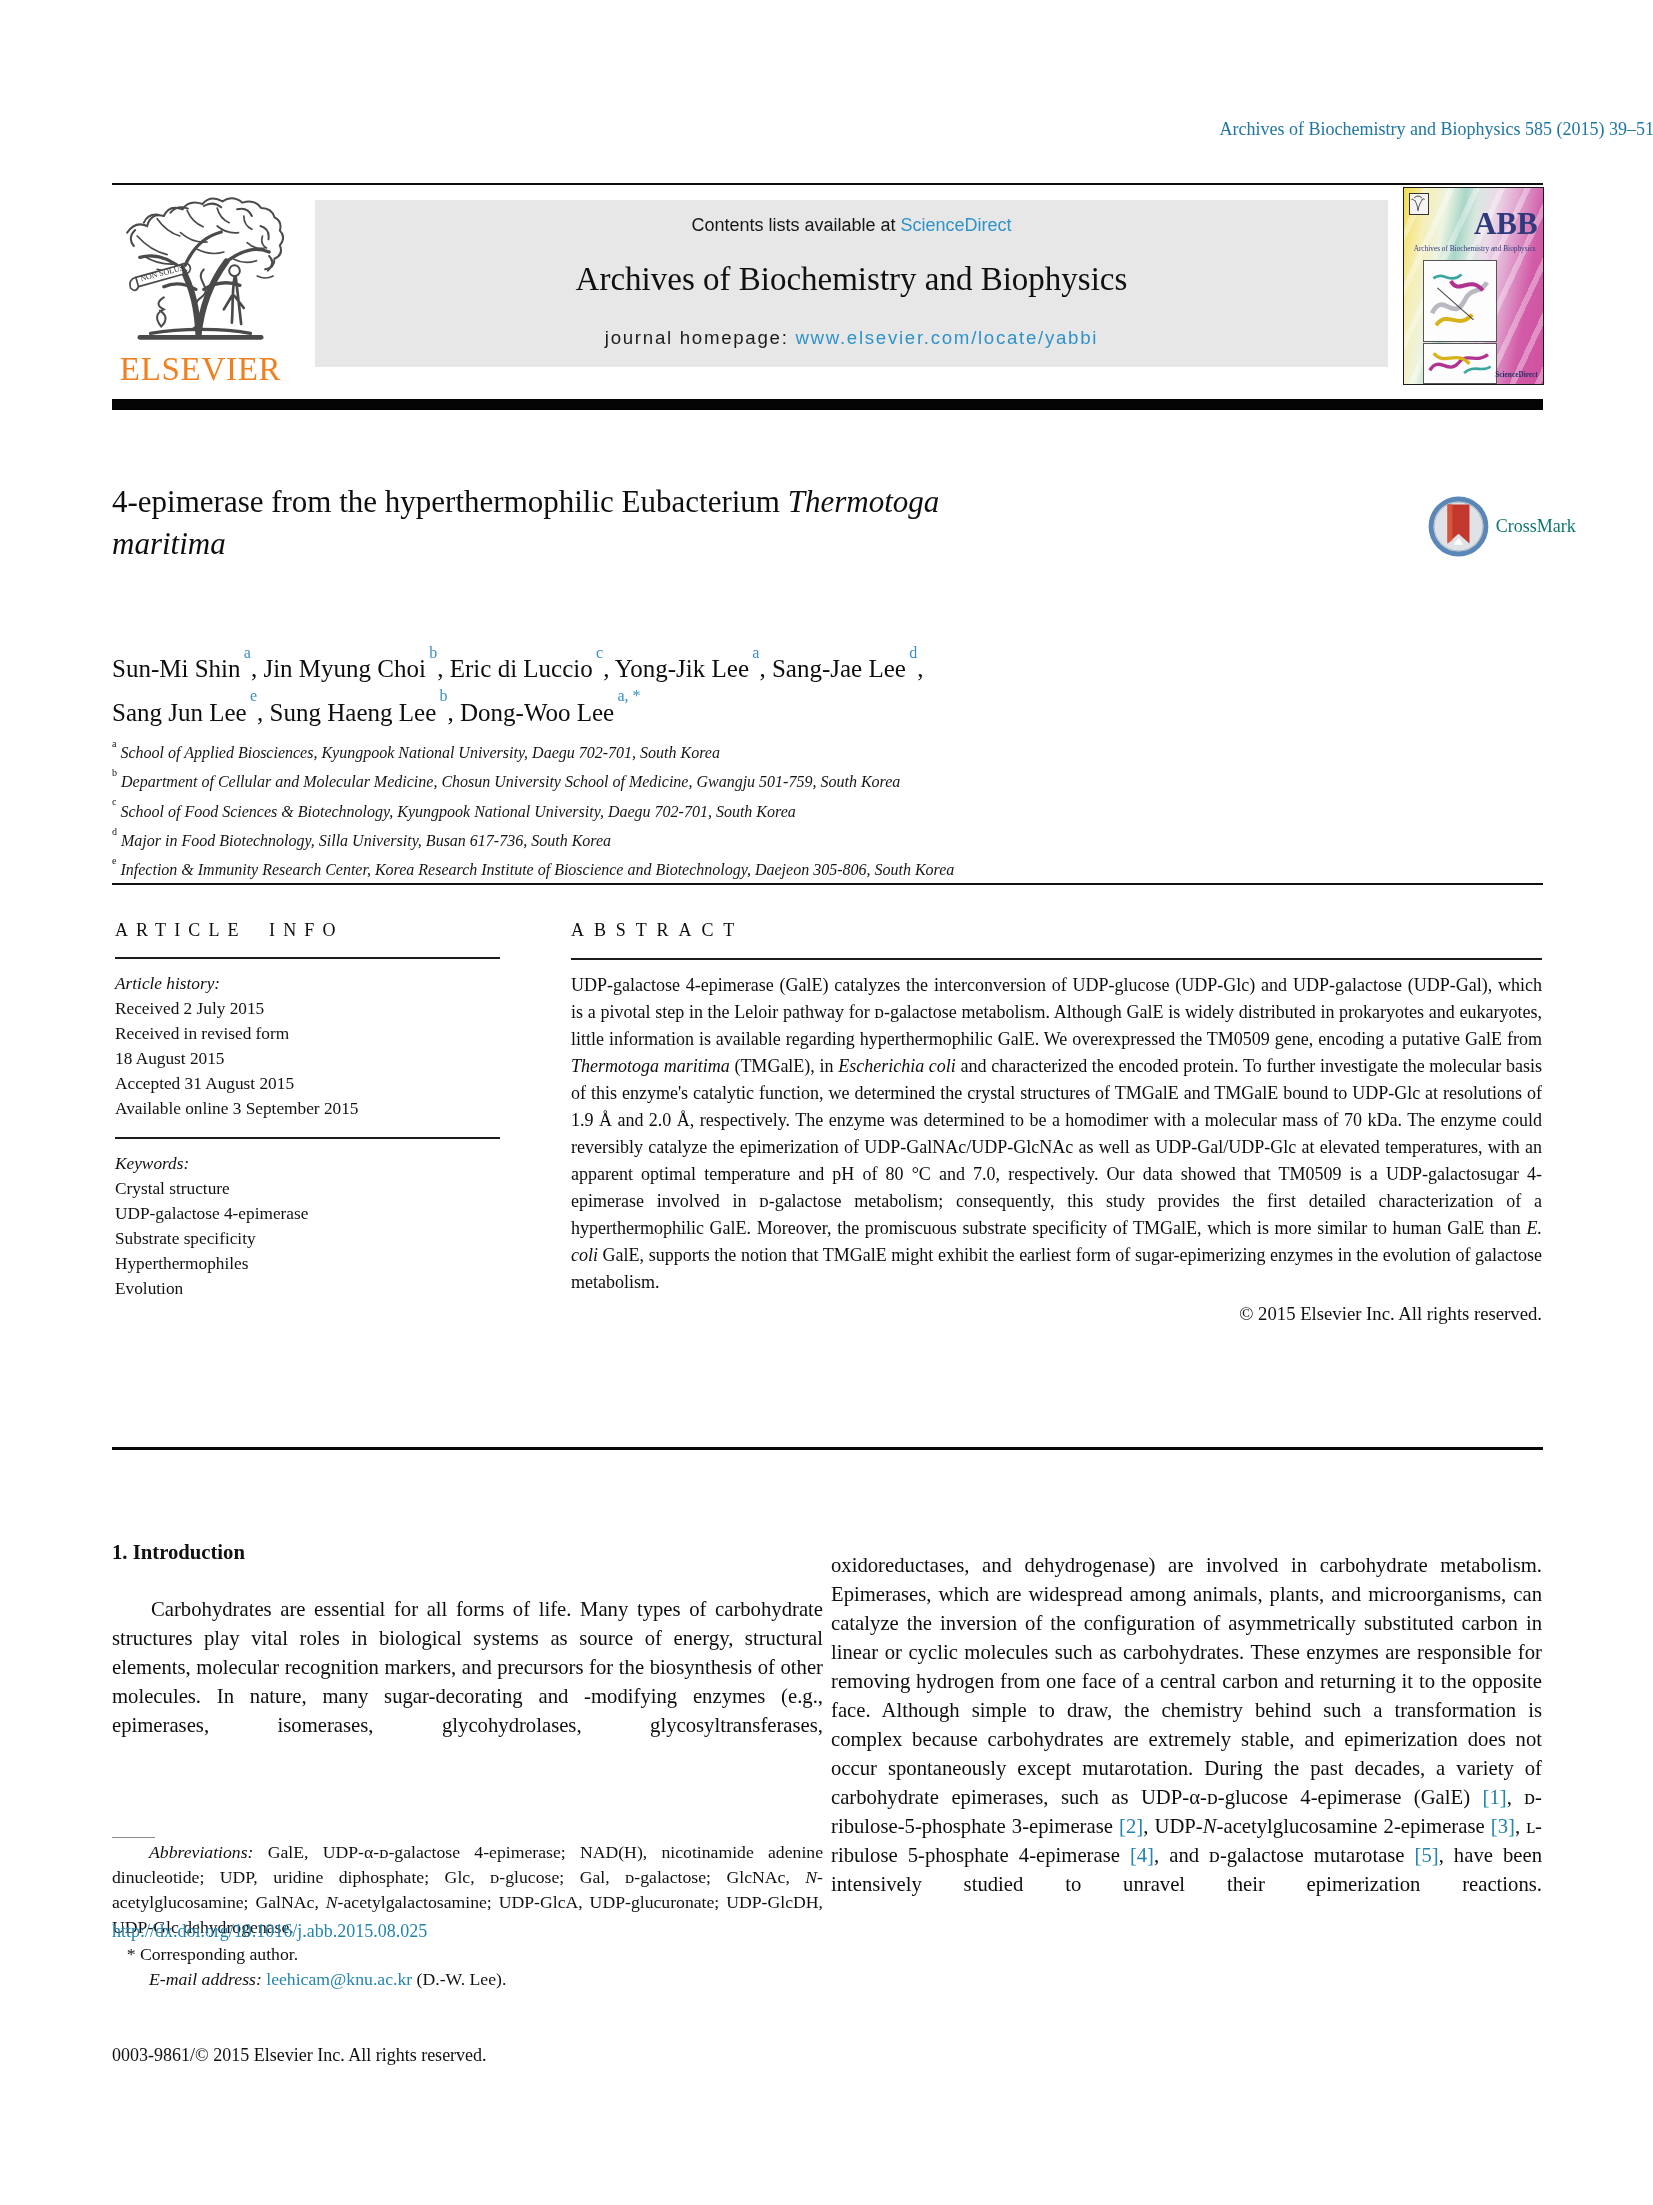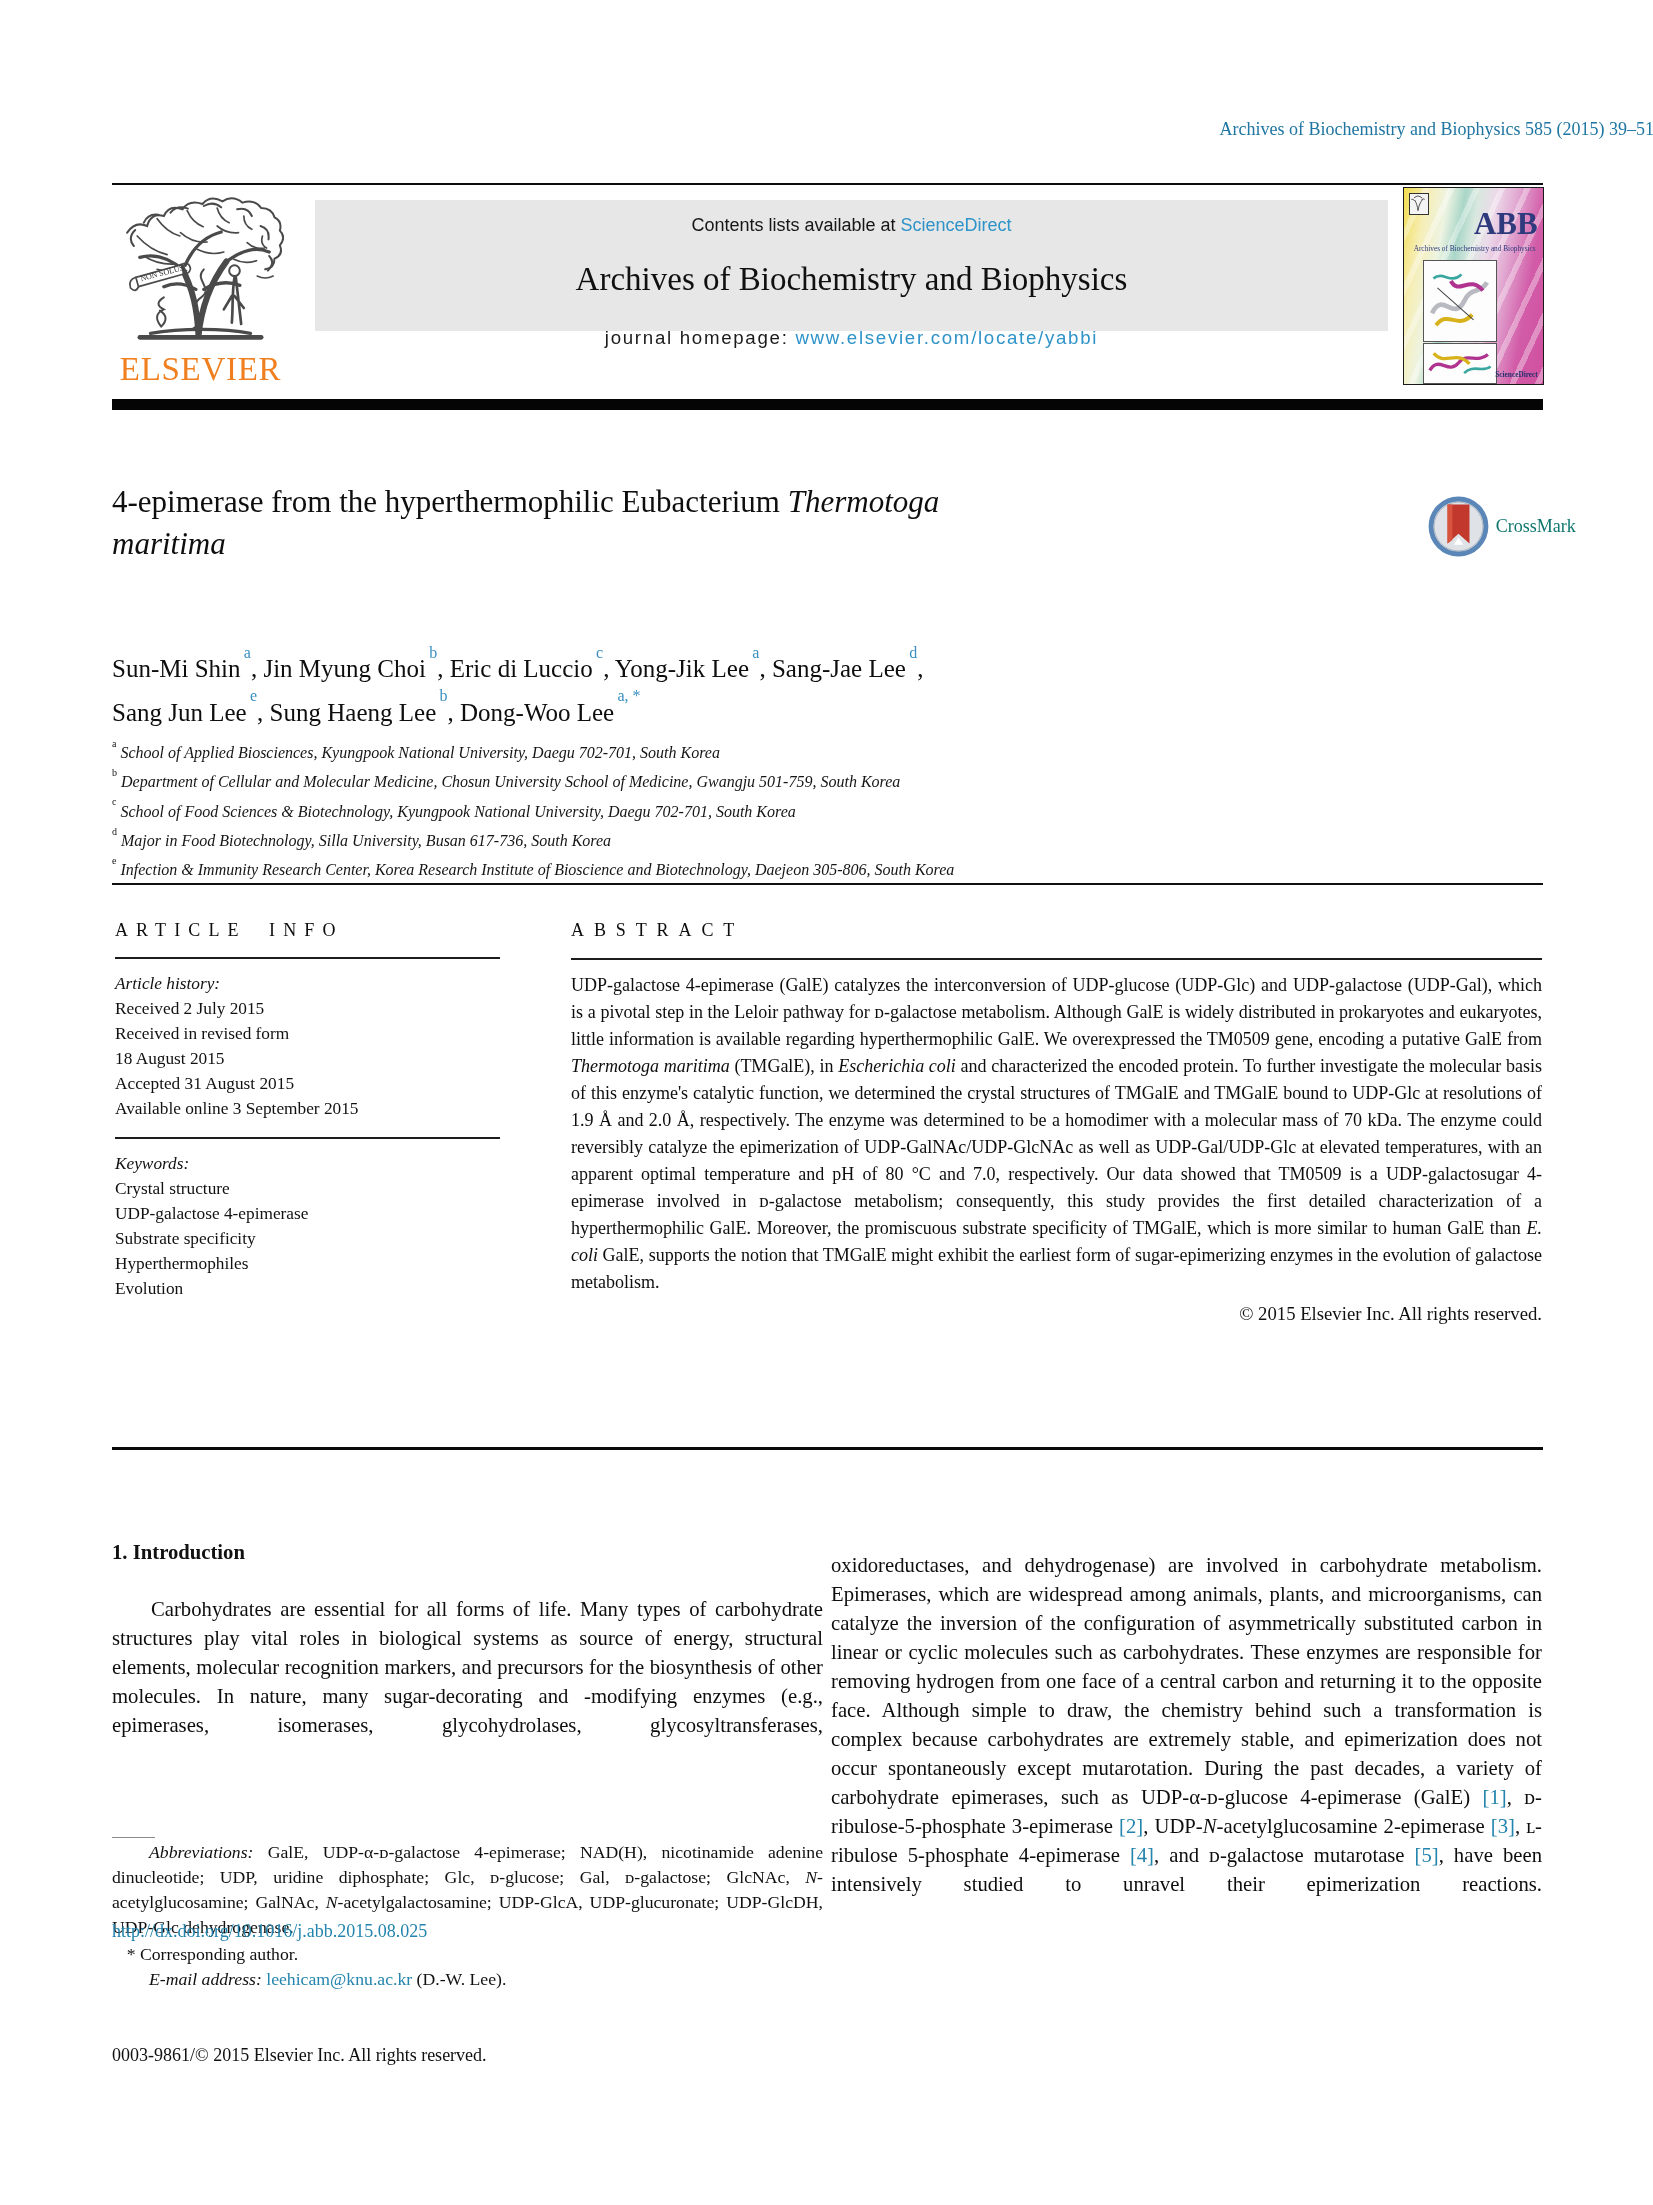--- a/index.html
+++ b/index.html
@@ -8,21 +8,21 @@
   .sans{font-family:"Liberation Sans","DejaVu Sans",sans-serif;}
 
   
   .journal-ref{position:absolute;top:119px;left:0;width:100%;text-align:right;
                font-size:18px;color:#2076a3;}
   .rule-top{position:absolute;top:183px;left:112px;width:1431px;height:2px;background:#0c0c0c;}
   .logo-block{position:absolute;left:115px;top:196px;width:171px;height:197px;text-align:center;}
   .logo-tree{display:block;margin:0 auto;}
   .elsevier-wordmark{display:block;margin-top:1.3px;font-size:33px;color:#f0801f;
                      letter-spacing:0.7px;line-height:33px;}
-  .banner{position:absolute;left:315px;top:200px;width:1073px;height:131px;background:#e7e7e7;
+  .banner{position:absolute;left:315px;top:200px;width:1073px;height:167px;background:#e7e7e7;
           text-align:center;}
   .contents-line{padding-top:14.7px;font-size:18px;color:#161616;}
   .link-blue{color:#2e93c8;cursor:pointer;}
   .banner-title{margin-top:25px;font-size:33px;color:#101010;}
   .homepage-line{margin-top:29px;font-size:18.7px;letter-spacing:1.7px;color:#1b1b1b;}
   .black-bar{position:absolute;left:112px;top:399px;width:1431px;height:10.7px;background:#050505;}
 
   
   .cover{position:absolute;left:1403px;top:187px;width:141px;height:198px;
          border:1.3px solid #1a1a1a;box-sizing:border-box;overflow:hidden;

